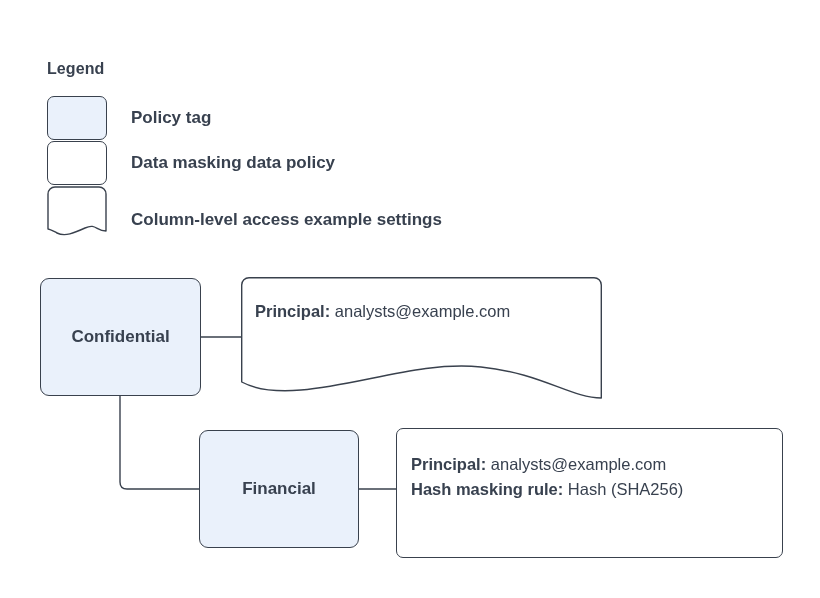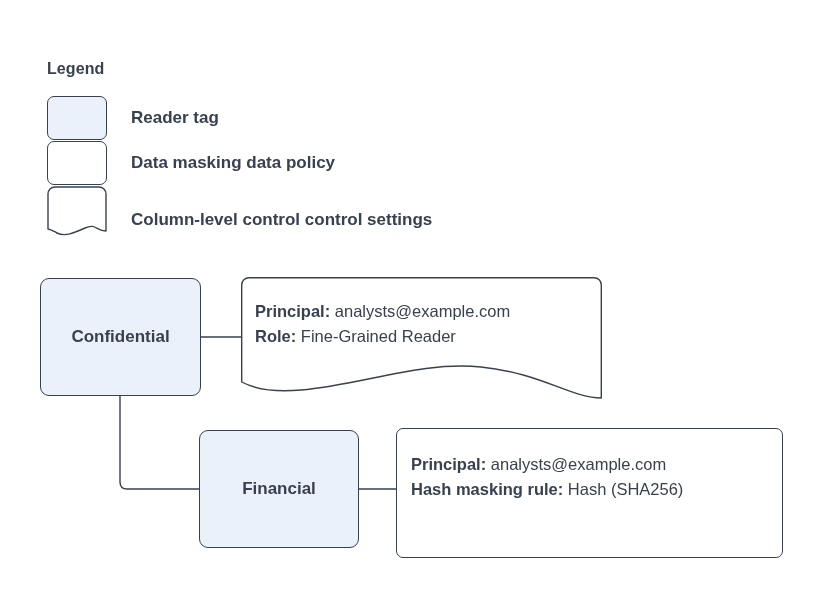--- a/index.html
+++ b/index.html
@@ -153,38 +153,38 @@
 </style>
 </head>
 <body>
 
 <div class="canvas">
 
   <div id="legend-title">Legend</div>
 
   <div class="legend-row" id="legend-row-policy-tag">
     <div class="swatch rect-swatch filled"></div>
-    <div class="legend-label">Reader tag</div>
+    <div class="legend-label">Policy tag</div>
   </div>
 
   <div class="legend-row" id="legend-row-data-policy">
     <div class="swatch rect-swatch plain"></div>
     <div class="legend-label">Data masking data policy</div>
   </div>
 
   <div class="legend-row" id="legend-row-access-settings">
     <div class="swatch">
       <svg class="doc-svg" width="60" height="52" viewBox="0 0 60 52">
         <path d="M1,8 A7,7 0 0 1 8,1 L52,1 A7,7 0 0 1 59,8 L59,45
                  C49,45 49,37 38,42
                  C27,47 18,51 10,47
                  C5,44.5 2.5,43 1,43 Z" fill="#ffffff" stroke="#39414d" stroke-width="1.4" stroke-linejoin="round"></path>
       </svg>
     </div>
-    <div class="legend-label">Column-level control control settings</div>
+    <div class="legend-label">Column-level access example settings</div>
   </div>
 
   <svg id="connectors" viewBox="0 0 820 598">
 
     <path d="M201,337 L241,337" fill="none" stroke="#39414d" stroke-width="1.4"></path>
 
     <path d="M120,396 L120,482 Q120,489 127,489 L199,489" fill="none" stroke="#39414d" stroke-width="1.4" stroke-linejoin="round"></path>
 
     <path d="M359,489 L396,489" fill="none" stroke="#39414d" stroke-width="1.4"></path>
   </svg>
@@ -202,24 +202,20 @@
       <path d="M0.7,8 A7.3,7.3 0 0 1 8,0.7 L353,0.7 A7.3,7.3 0 0 1 360.3,8 L360.3,121
                C330,121 300,96 240,90
                C180,84 120,108 60,113
                C30,115.5 12,111 0.7,105 Z" fill="#ffffff" stroke="#39414d" stroke-width="1.4" stroke-linejoin="round"></path>
     </svg>
     <div class="callout-text">
       <div>
         <b>Principal:</b>
         <span>analysts@example.com</span>
       </div>
-      <div>
-        <b>Role:</b>
-        <span>Fine-Grained Reader</span>
-      </div>
     </div>
   </div>
 
   <div class="callout" id="callout-financial">
     <div class="callout-text">
       <div>
         <b>Principal:</b>
         <span>analysts@example.com</span>
       </div>
       <div>

